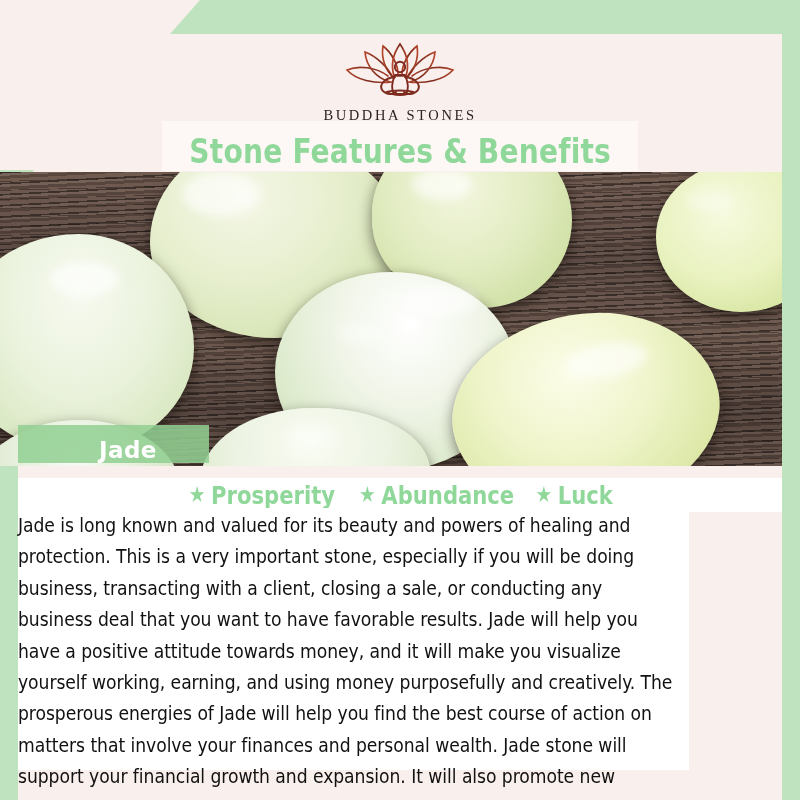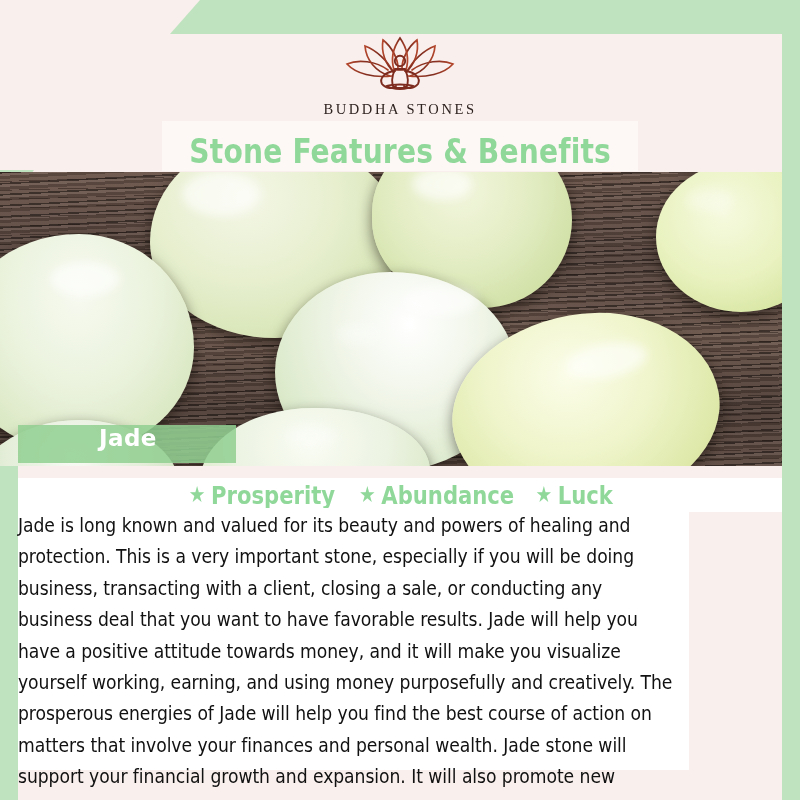--- a/index.html
+++ b/index.html
@@ -41,21 +41,21 @@
     position:absolute;left:0;top:170px;width:52px;height:48px;
     background:#bfe3bf;
     clip-path:polygon(0 0, 34px 0, 0 46px);
     z-index:1;
   }
 
   
   .header{
     position:absolute;left:0;top:28px;width:800px;height:96px;
     z-index:5;display:flex;flex-direction:column;
-    align-items:center;justify-content:center;
+    align-items:center;justify-content:flex-end;
   }
   .logo-mark{width:124px;height:62px;display:block;}
   .brand-name{
     margin-top:5px;
     font-family:"Liberation Serif", serif;
     font-size:14.5px;letter-spacing:2.6px;
     color:#2f2320;font-weight:400;
   }
 
   
@@ -105,24 +105,24 @@
     box-shadow:0 5px 14px rgba(20,14,10,.55);
   }
   .stone i{
     position:absolute;border-radius:50%;
     background:rgba(255,255,255,.62);
     filter:blur(5px);
   }
 
   
   .jade-bar{
-    position:absolute;left:18px;top:425px;width:218px;height:38px;
+    position:absolute;left:18px;top:425px;width:191px;height:38px;
     background:rgba(146,207,146,.86);
     z-index:4;
-    display:flex;align-items:flex-start;
+    display:flex;align-items:flex-end;
   }
   .jade-text{
     margin-left:81px;
     color:#ffffff;font-weight:bold;font-size:23px;
     letter-spacing:.4px;
     font-family:"DejaVu Sans","Liberation Sans",sans-serif;
   }
 
   
   .pink-strip{

